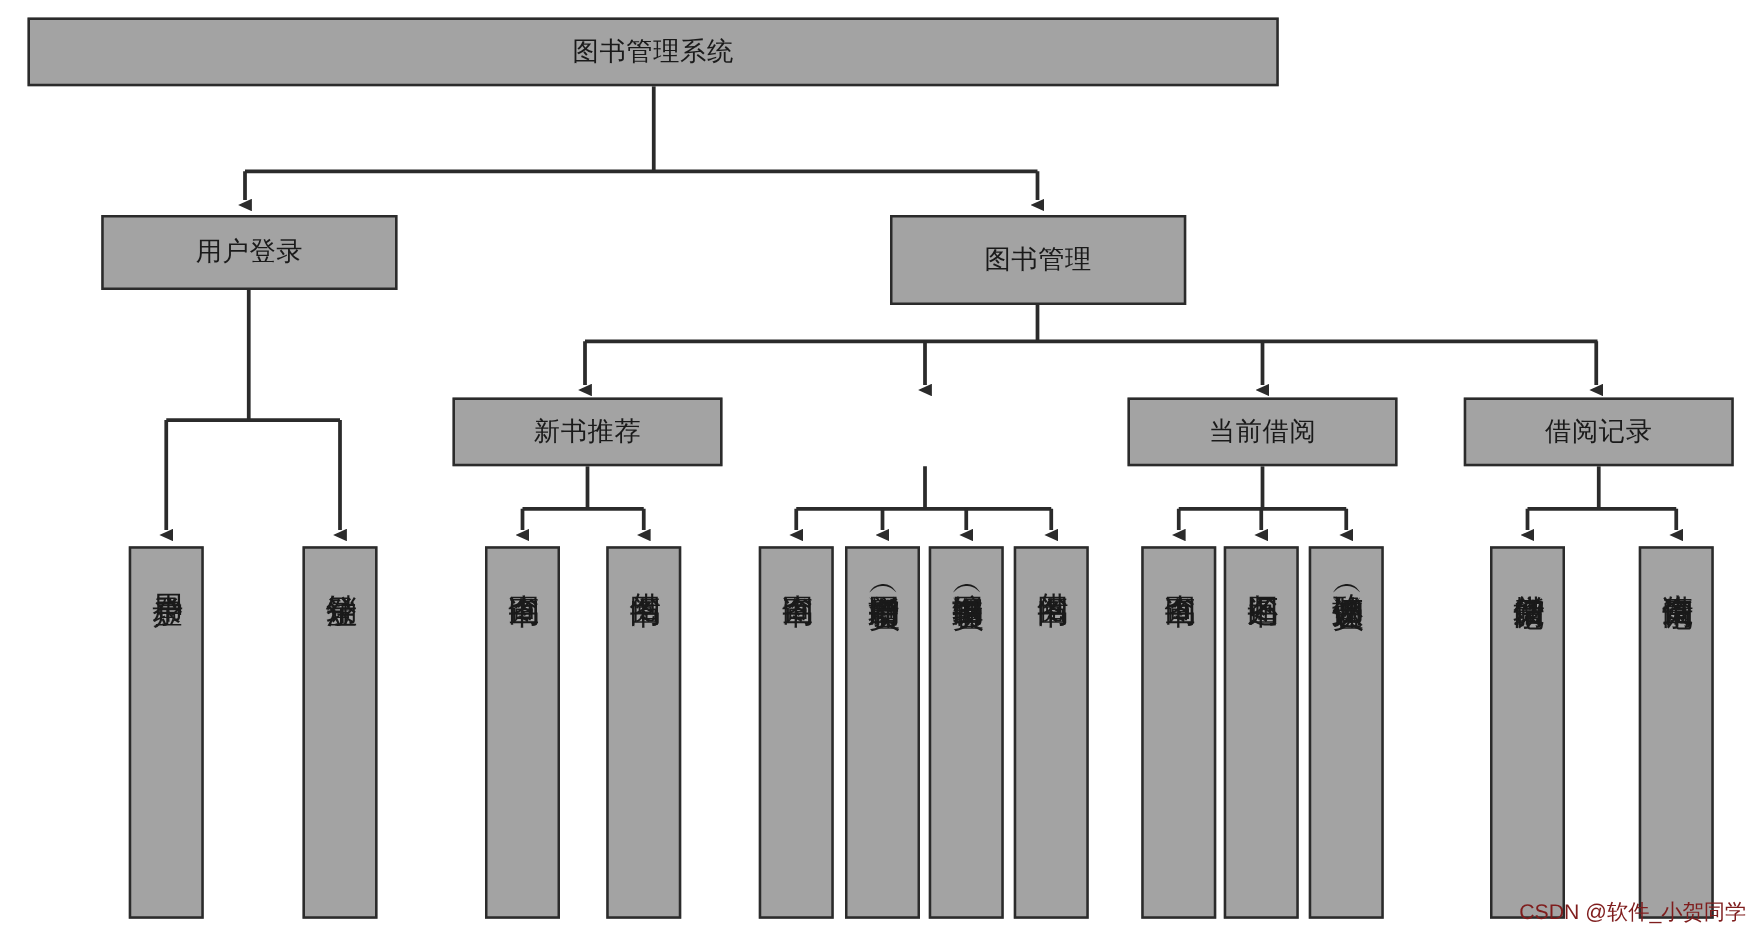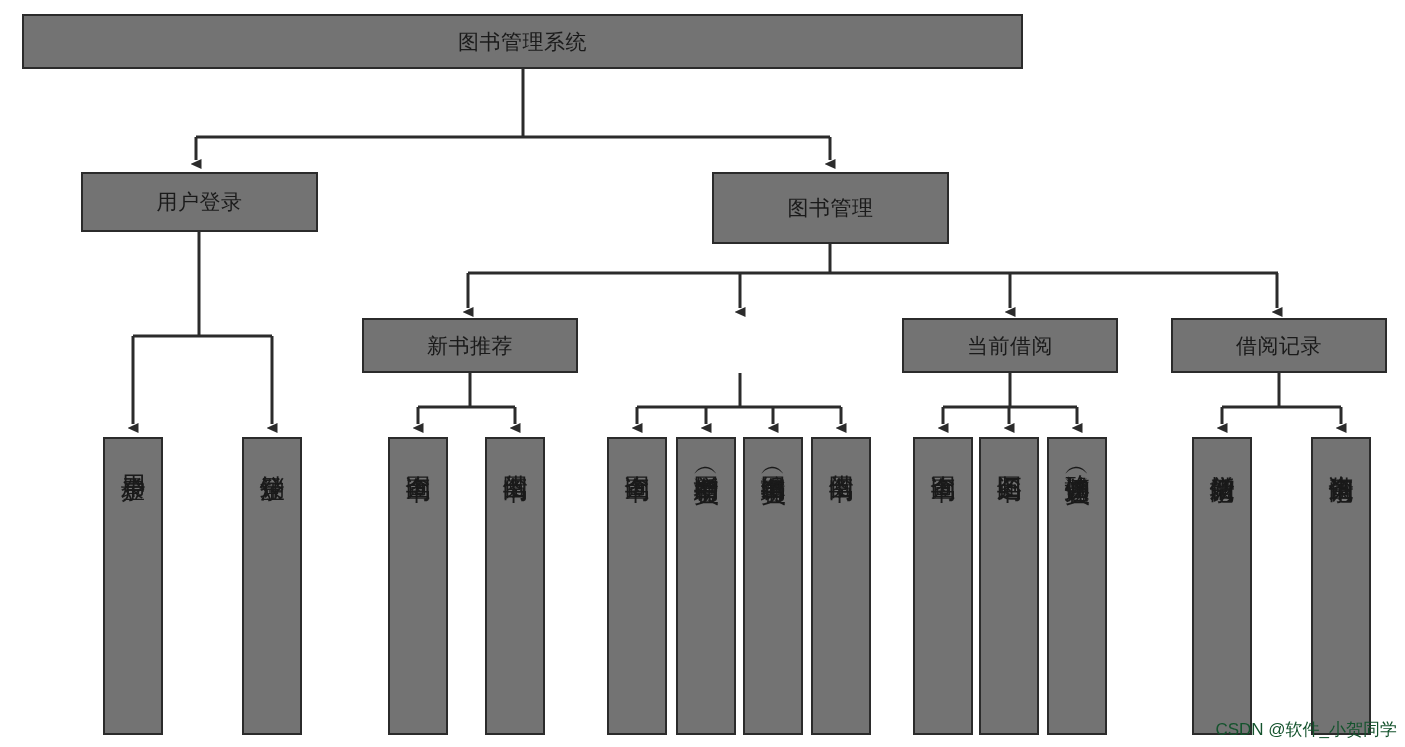--- a/index.html
+++ b/index.html
@@ -18,21 +18,21 @@
   #edges {
     position: absolute;
     left: 0;
     top: 0;
     width: 1405px;
     height: 747px;
   }
   .node {
     position: absolute;
     box-sizing: border-box;
-    background: #737373;
+    background: #a3a3a3;
     border: 2px solid #2b2b2b;
     display: flex;
     align-items: center;
     justify-content: center;
     color: #1a1a1a;
     z-index: 2;
   }
   .node .lbl {
     display: block;
     text-align: center;
@@ -52,21 +52,21 @@
     text-orientation: upright;
     font-size: 25px;
     line-height: 1.02;
     letter-spacing: 1px;
   }
   #watermark {
     position: absolute;
     right: 8px;
     bottom: 6px;
     font-size: 17px;
-    color: #14532d;
+    color: #7f1d1d;
     z-index: 5;
     white-space: nowrap;
     font-family: "Liberation Sans", "DejaVu Sans", sans-serif;
   }
 </style>
 </head>
 <body>
 
 <div id="canvas">
 

